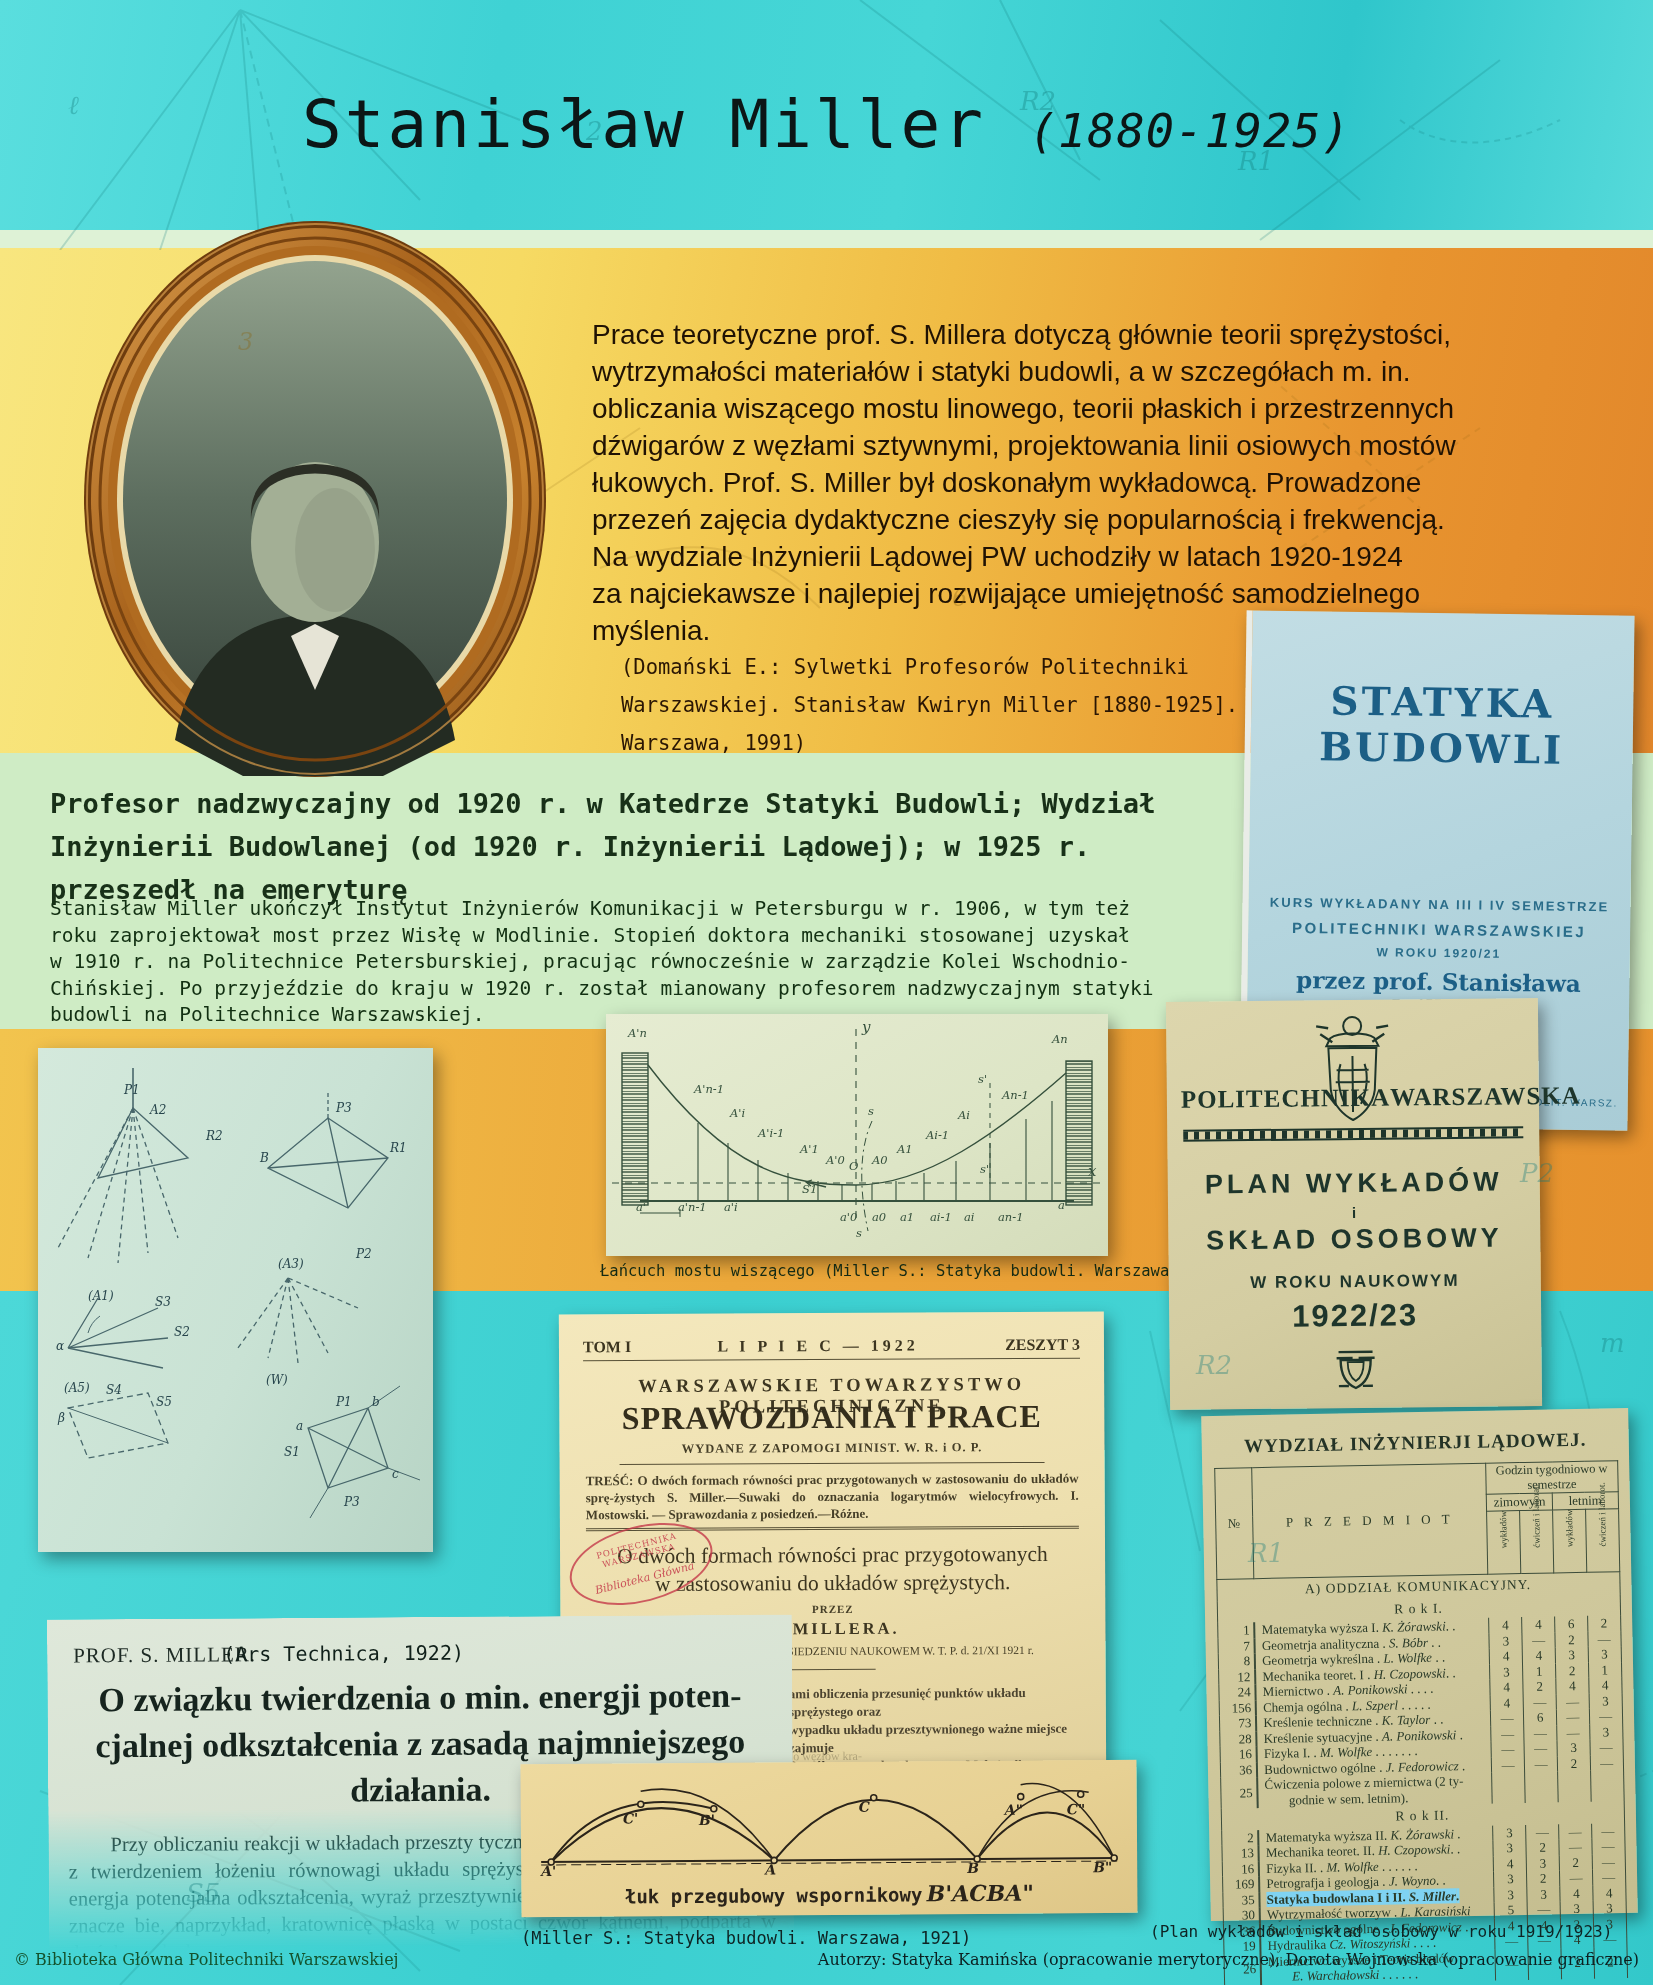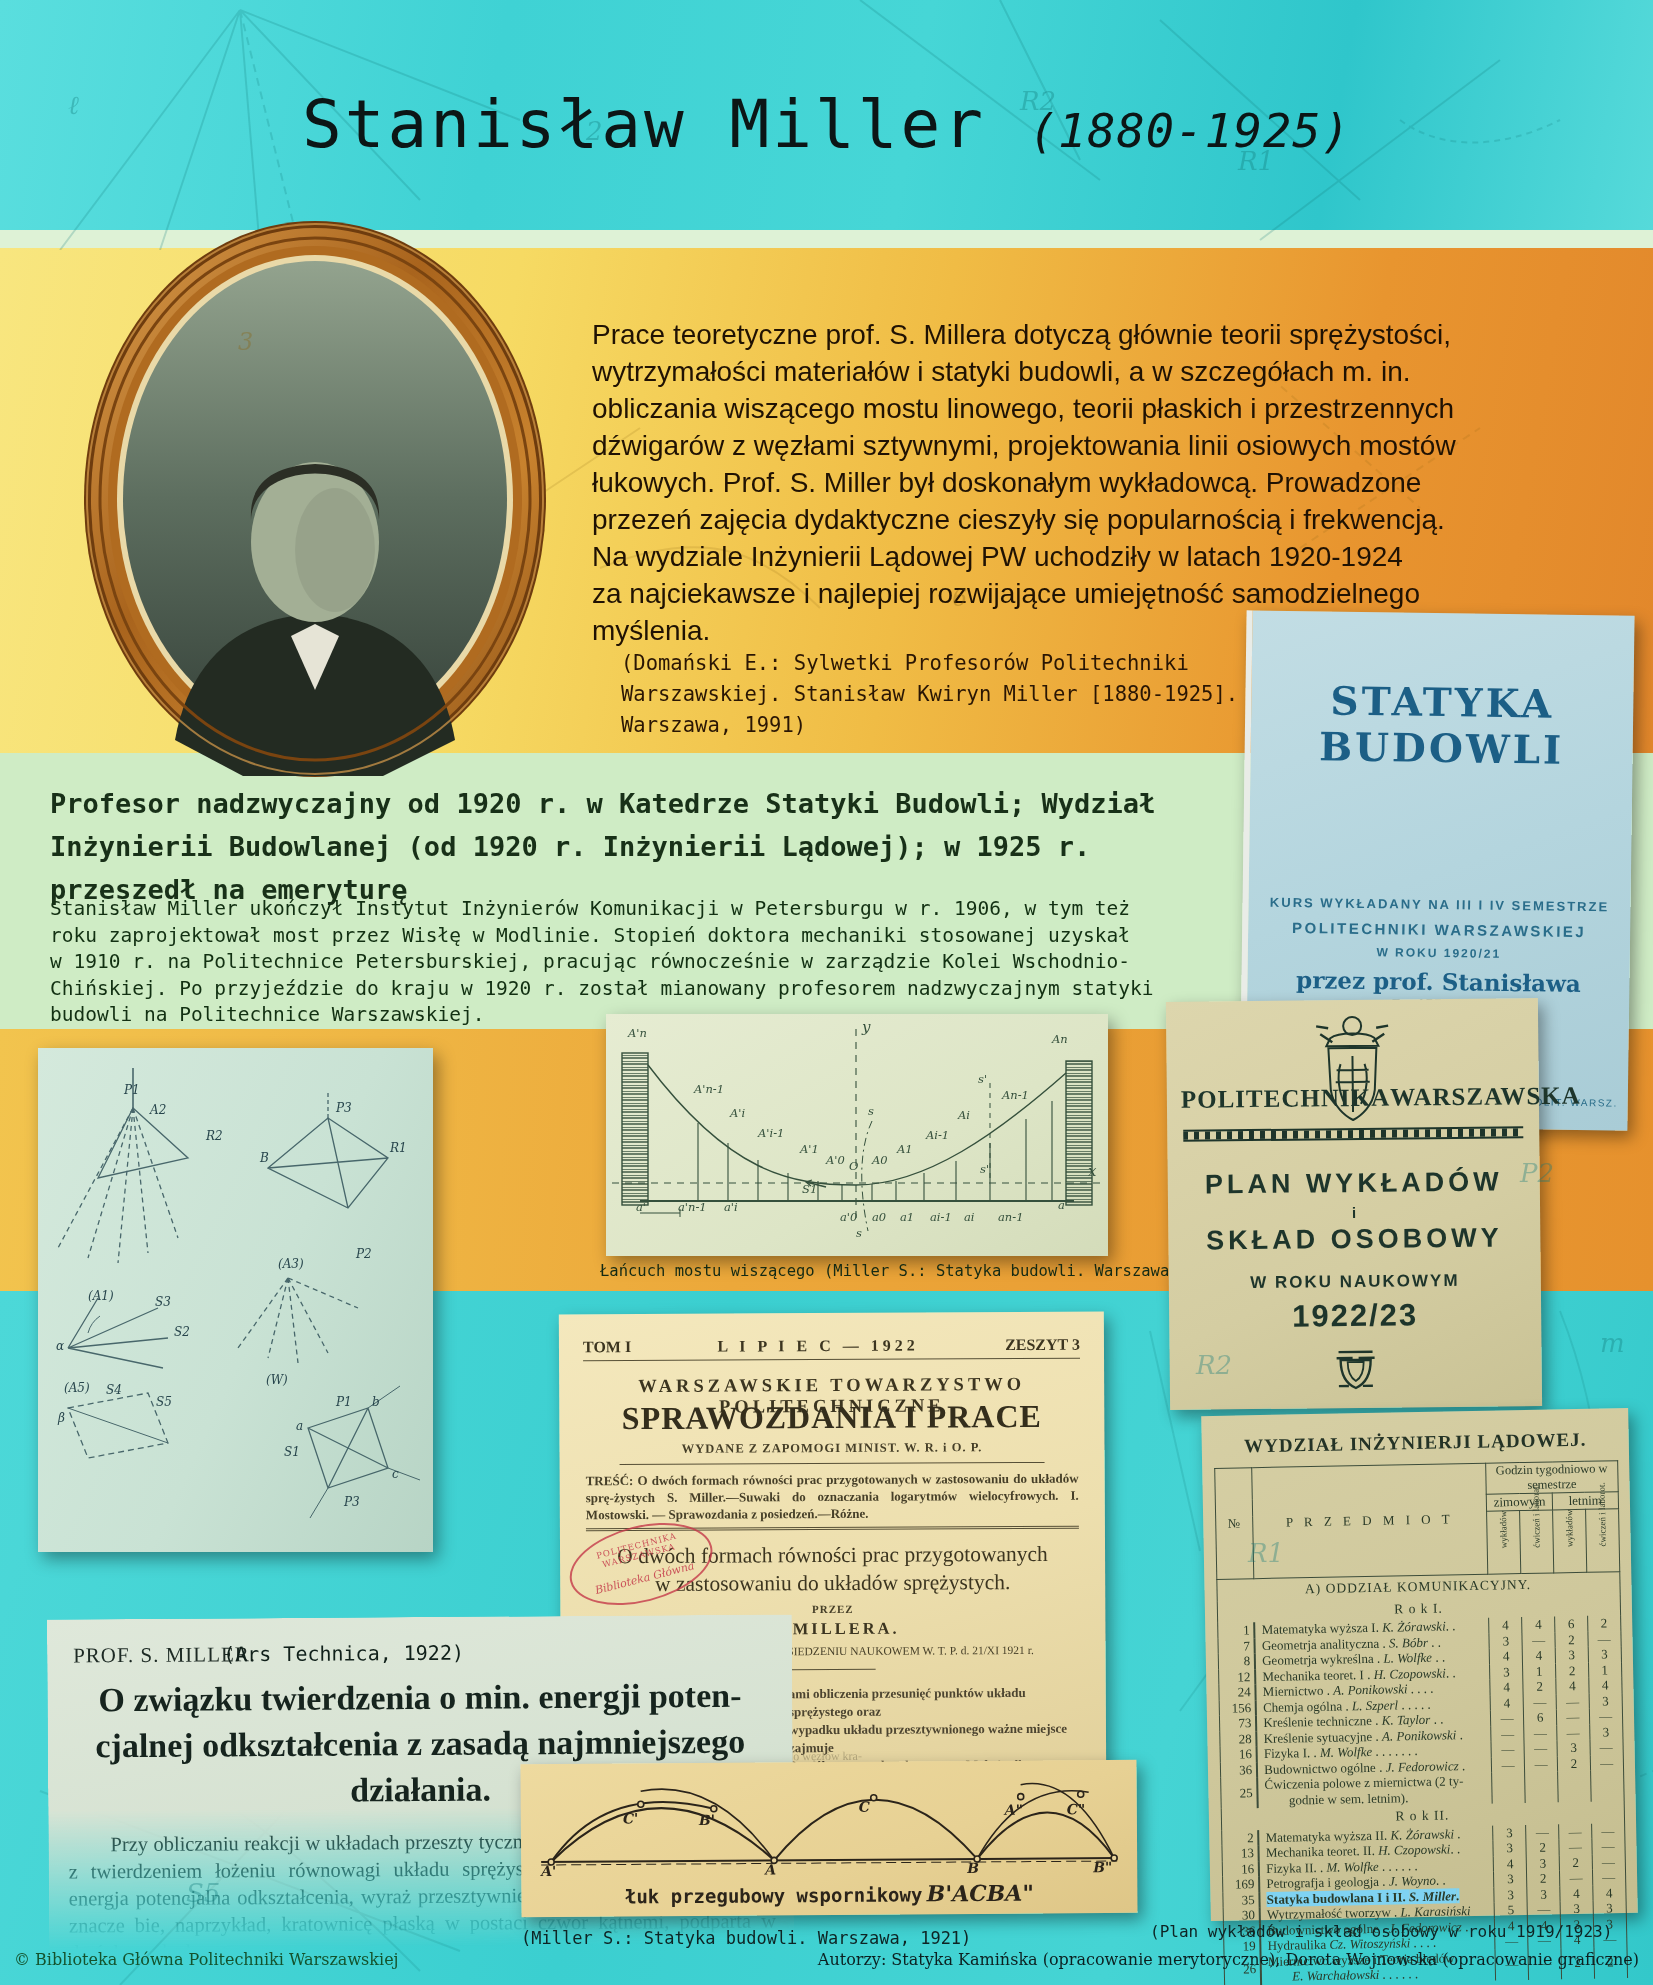--- a/index.html
+++ b/index.html
@@ -29,21 +29,21 @@
   
   .title{left:0;top:86px;width:1653px;text-align:center;color:#0c1616;
     font-family:"DejaVu Sans Mono",monospace;font-size:66px;letter-spacing:3px;}
   .title .years{font-size:47px;letter-spacing:1px;font-style:italic;}
 
   
   .portrait{left:83px;top:220px;width:464px;height:558px;}
 
   
   .bio-par{left:592px;top:316px;width:990px;font-size:28px;line-height:37px;color:#201203;}
-  .bio-cit{left:621px;top:648px;width:640px;font-size:20.5px;line-height:31px;color:#2a1604;}
+  .bio-cit{left:621px;top:648px;width:640px;font-size:20.5px;line-height:38px;color:#2a1604;}
 
   
   .car-head{left:50px;top:782px;font-size:27px;font-weight:bold;line-height:43px;color:#183018;}
   .car-det{left:50px;top:896px;font-size:19.5px;line-height:26.5px;color:#123012;}
 
   
   .paper{box-shadow:5px 7px 16px rgba(0,0,0,.38);}
 
   
   .statyka{left:1243px;top:613px;width:382px;height:515px;transform:rotate(0.8deg);

